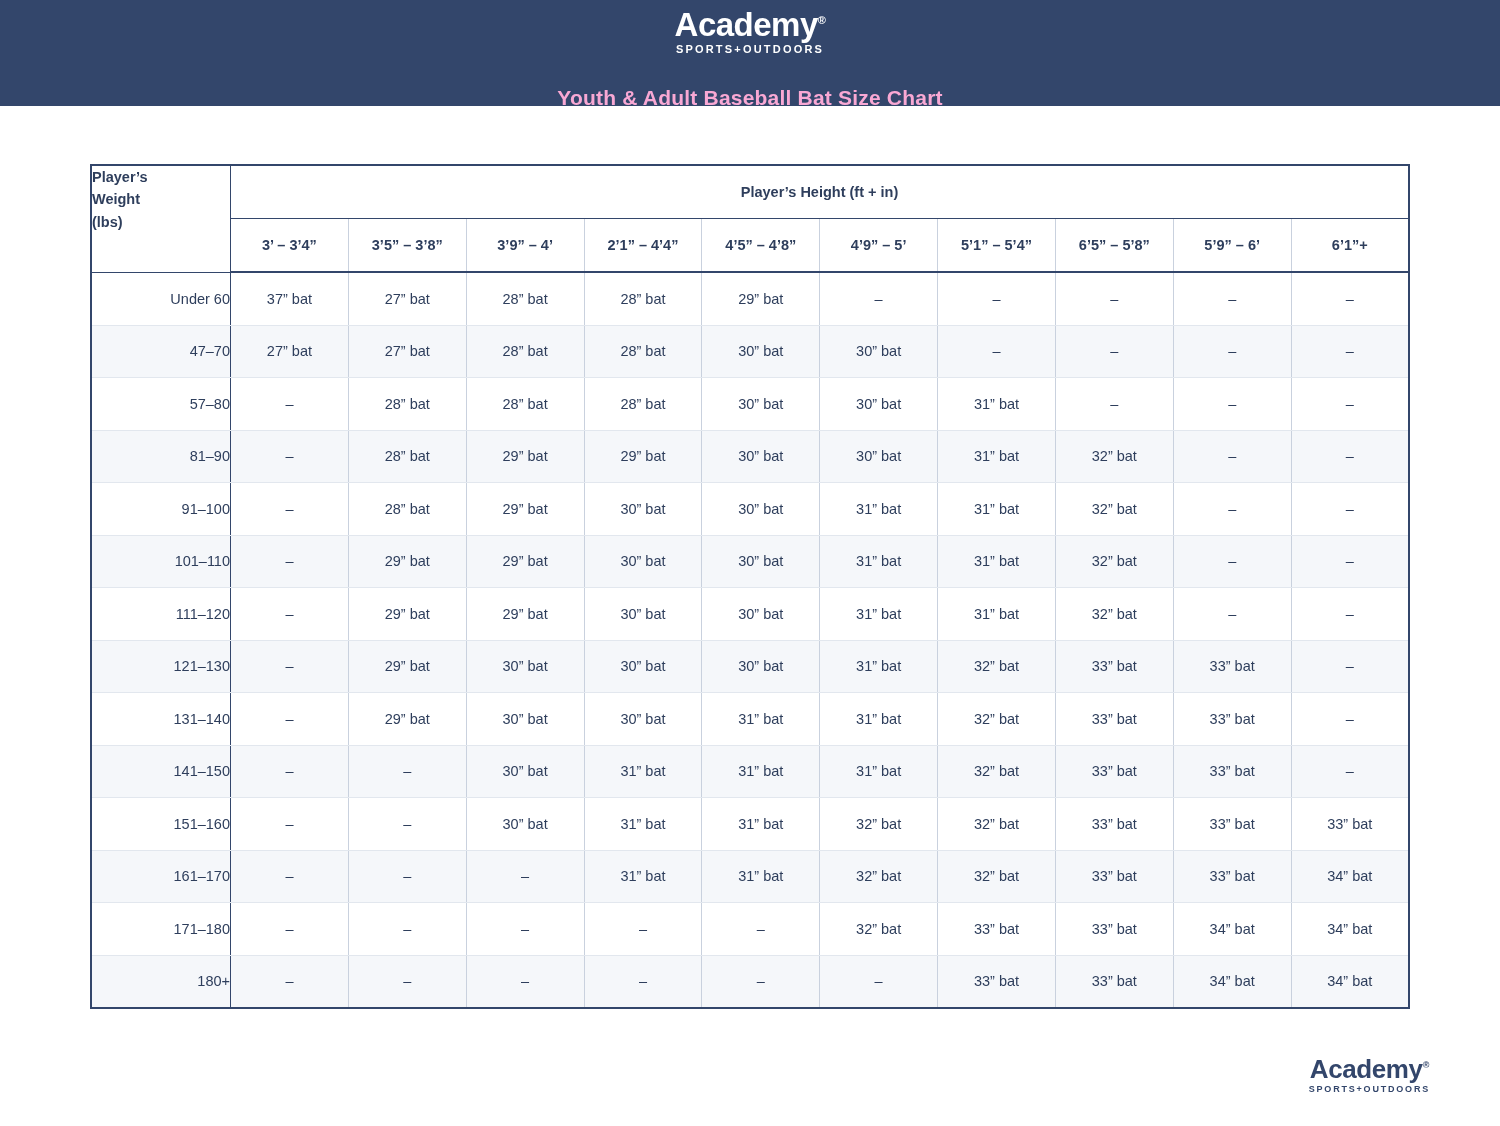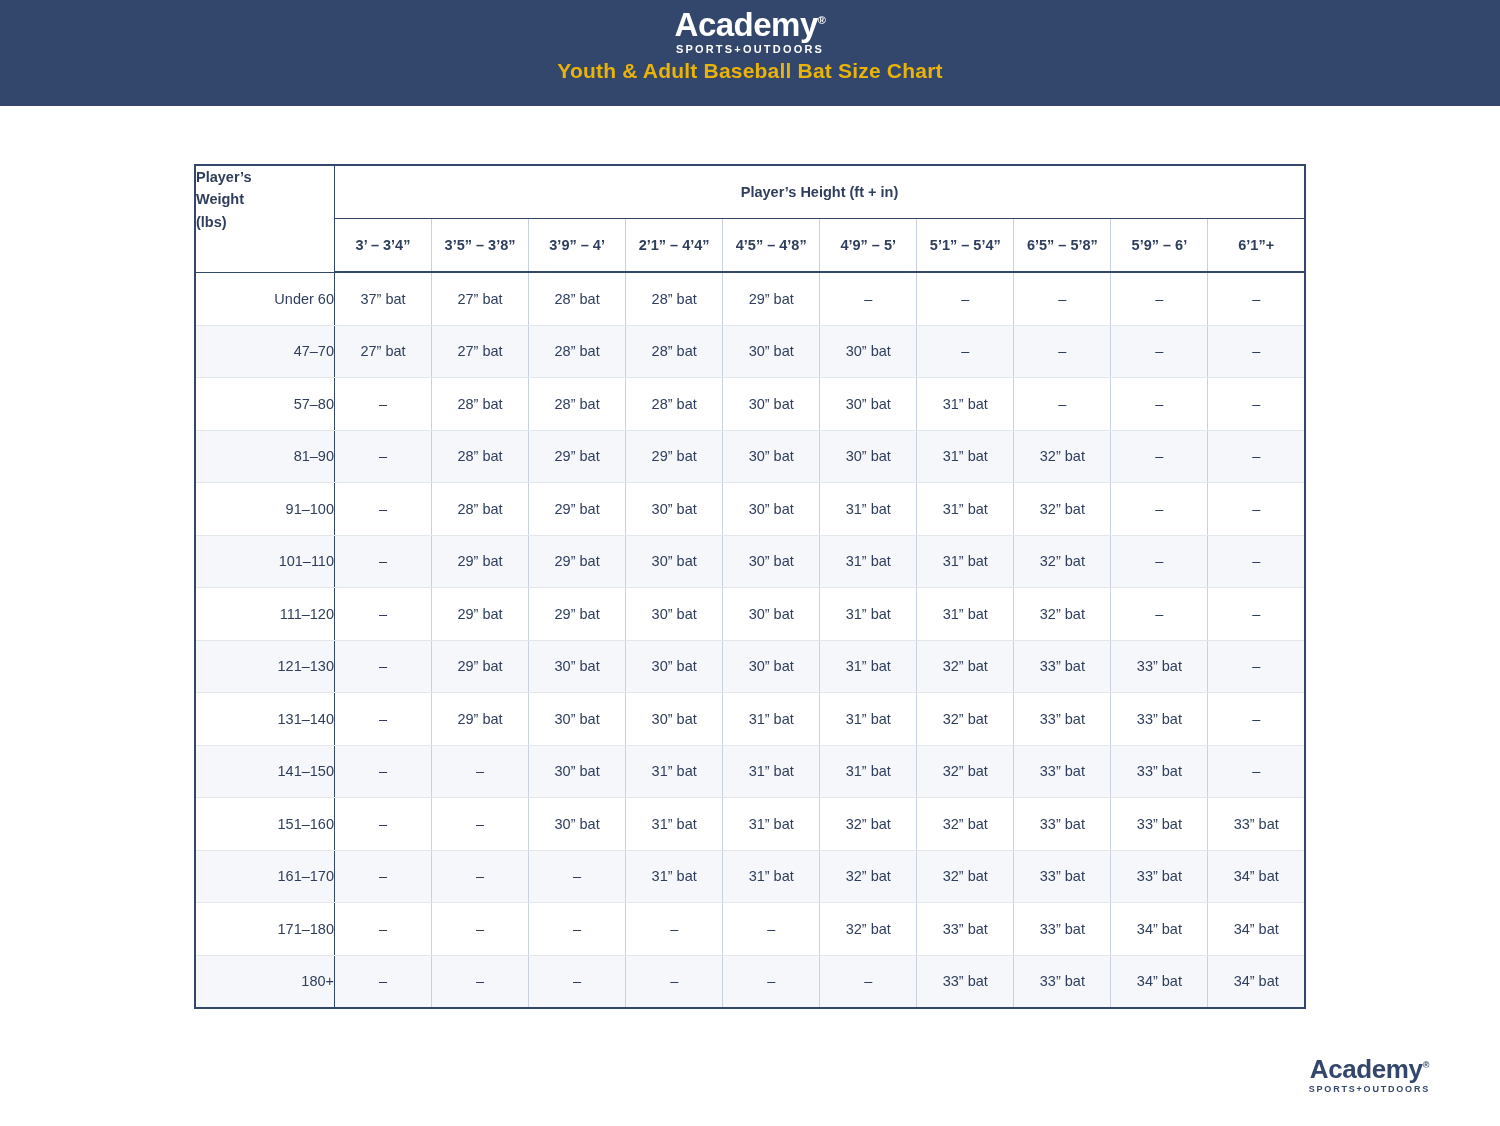--- a/index.html
+++ b/index.html
@@ -47,31 +47,31 @@
     font-weight: bold;
   }
   .brand-sub {
     color: #ffffff;
     font-size: 11px;
     font-weight: bold;
     letter-spacing: 2.2px;
     margin-top: 3px;
   }
   .header-title {
-    color: #eab308;
+    color: #f9a8d4;
     font-size: 21px;
     font-weight: bold;
-    margin-top: 4px;
+    margin-top: 31px;
     letter-spacing: 0.2px;
   }
 
   
   .table-wrap {
     margin: 58px auto 8px auto;
-    width: 1112px;
+    width: 1320px;
   }
   table.chart {
     border-collapse: collapse;
     width: 100%;
     border: 2px solid #33466b;
     table-layout: fixed;
   }
   table.chart th, table.chart td {
     border-right: 1px solid #c9d1de;
     border-bottom: 1px solid #e2e7ee;

